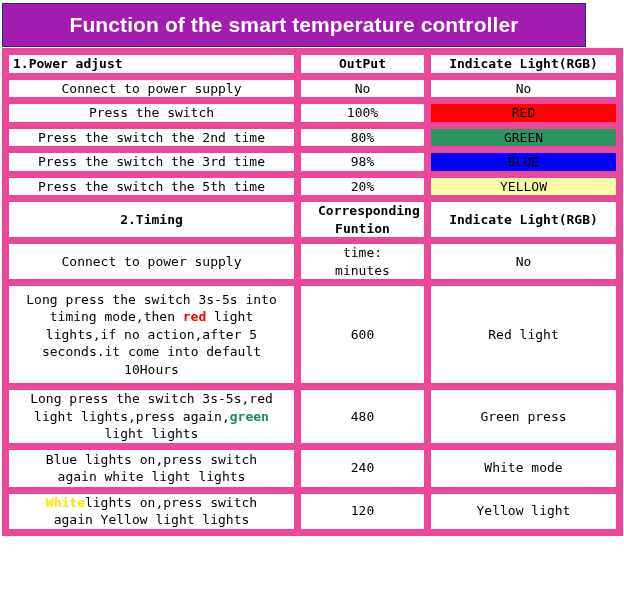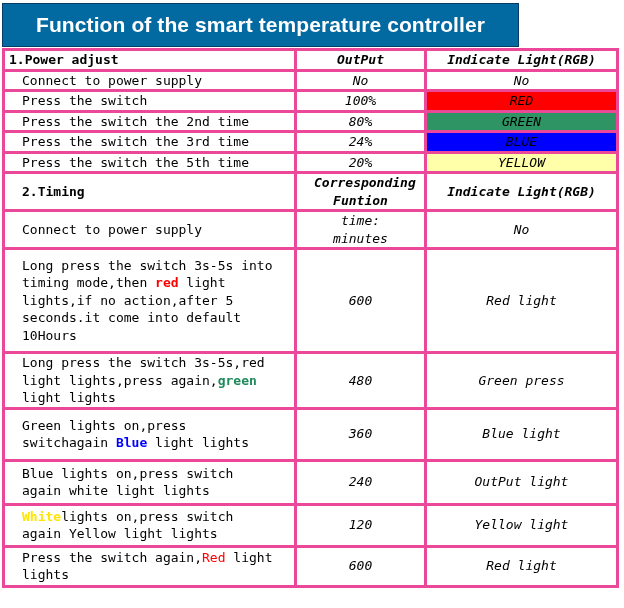--- a/index.html
+++ b/index.html
@@ -16,23 +16,23 @@
   #sheet {
     position: relative;
     width: 624px;
     height: 608px;
     background: #ffffff;
   }
   .title-bar {
     position: absolute;
     left: 2px;
     top: 3px;
-    width: 517px;
+    width: 584px;
     height: 44px;
-    background: #0369a1;
+    background: #a21caf;
     color: #ffffff;
     display: flex;
     align-items: center;
     justify-content: center;
     font-family: "Liberation Sans", "DejaVu Sans", sans-serif;
     font-weight: bold;
     font-size: 21px;
     letter-spacing: 0.1px;
     box-sizing: border-box;
     border: 1px solid #0A3A66;
@@ -40,41 +40,41 @@
   table.grid {
     position: absolute;
     left: 2px;
     top: 48px;
     width: 614px;
     border-collapse: collapse;
     table-layout: fixed;
     font-size: 13px;
   }
   table.grid td {
-    border: 3px solid #ec4899;
+    border: 7px solid #ec4899;
     padding: 0 17px;
     vertical-align: middle;
     line-height: 17.5px;
     color: #000000;
     background: #ffffff;
   }
   col.c1 { width: 292px; }
   col.c2 { width: 130px; }
   col.c3 { width: 192px; }
 
   .r-head td {
     font-weight: bold;
     color: #FF0000;
   }
   .r-head .lbl {
     text-align: left;
     padding-left: 4px;
   }
-  .ctr { text-align: center; font-style: italic; }
-  .lft { text-align: left; padding-left: 4px; }
+  .ctr { text-align: center; }
+  .lft { text-align: center; padding-left: 4px; }
 
   .rowh { height: 19px; }
   .head2 { height: 32px; }
 
   .sec2-head td { font-weight: bold; color: #FF0000; }
 
   .bg-red    { background: #FF0000 !important; }
   .bg-green  { background: #2E9464 !important; }
   .bg-blue   { background: #0000FF !important; }
   .bg-white  { background: #FFFFFF !important; }
@@ -126,21 +126,21 @@
         <td class="ctr">100%</td>
         <td class="ctr bg-red">RED</td>
       </tr>
       <tr class="rowh">
         <td class="lft">Press the switch the 2nd time</td>
         <td class="ctr">80%</td>
         <td class="ctr bg-green">GREEN</td>
       </tr>
       <tr class="rowh">
         <td class="lft">Press the switch the 3rd time</td>
-        <td class="ctr">24%</td>
+        <td class="ctr">98%</td>
         <td class="ctr bg-blue">BLUE</td>
       </tr>
       <tr class="rowh">
         <td class="lft">Press the switch the 5th time</td>
         <td class="ctr">20%</td>
         <td class="ctr bg-yellow">YELLOW</td>
       </tr>
 
       <tr class="sec2-head head2">
         <td class="lft">2.Timing</td>
@@ -159,37 +159,27 @@
       <tr class="tall-a">
         <td class="lft"><span>Long press the switch 3s-5s into timing mode,then </span><span class="w-red">red</span><span> light lights,if no action,after 5 seconds.it come into default 10Hours</span></td>
         <td class="ctr">600</td>
         <td class="ctr">Red light</td>
       </tr>
       <tr class="tall-b">
         <td class="lft"><span>Long press the switch 3s-5s,red light lights,press again,</span><span class="w-green">green</span><span> light lights</span></td>
         <td class="ctr">480</td>
         <td class="ctr">Green press</td>
       </tr>
-      <tr class="tall-c">
-        <td class="lft"><span>Green lights on,press switchagain </span><span class="w-blue">Blue</span><span> light lights</span></td>
-        <td class="ctr">360</td>
-        <td class="ctr">Blue light</td>
-      </tr>
       <tr class="tall-d">
         <td class="lft"><span>Blue lights on,press switch again white light lights</span></td>
         <td class="ctr">240</td>
-        <td class="ctr">OutPut light</td>
+        <td class="ctr">White mode</td>
       </tr>
       <tr class="tall-e">
         <td class="lft"><span class="w-yellow">White</span><span>lights on,press switch again Yellow light lights</span></td>
         <td class="ctr">120</td>
         <td class="ctr">Yellow light</td>
-      </tr>
-      <tr class="tall-f">
-        <td class="lft"><span>Press the switch again,</span><span class="w-red-plain">Red</span><span> light lights</span></td>
-        <td class="ctr">600</td>
-        <td class="ctr">Red light</td>
       </tr>
 
     </tbody>
   </table>
 
 </div>
 
 </body></html>

